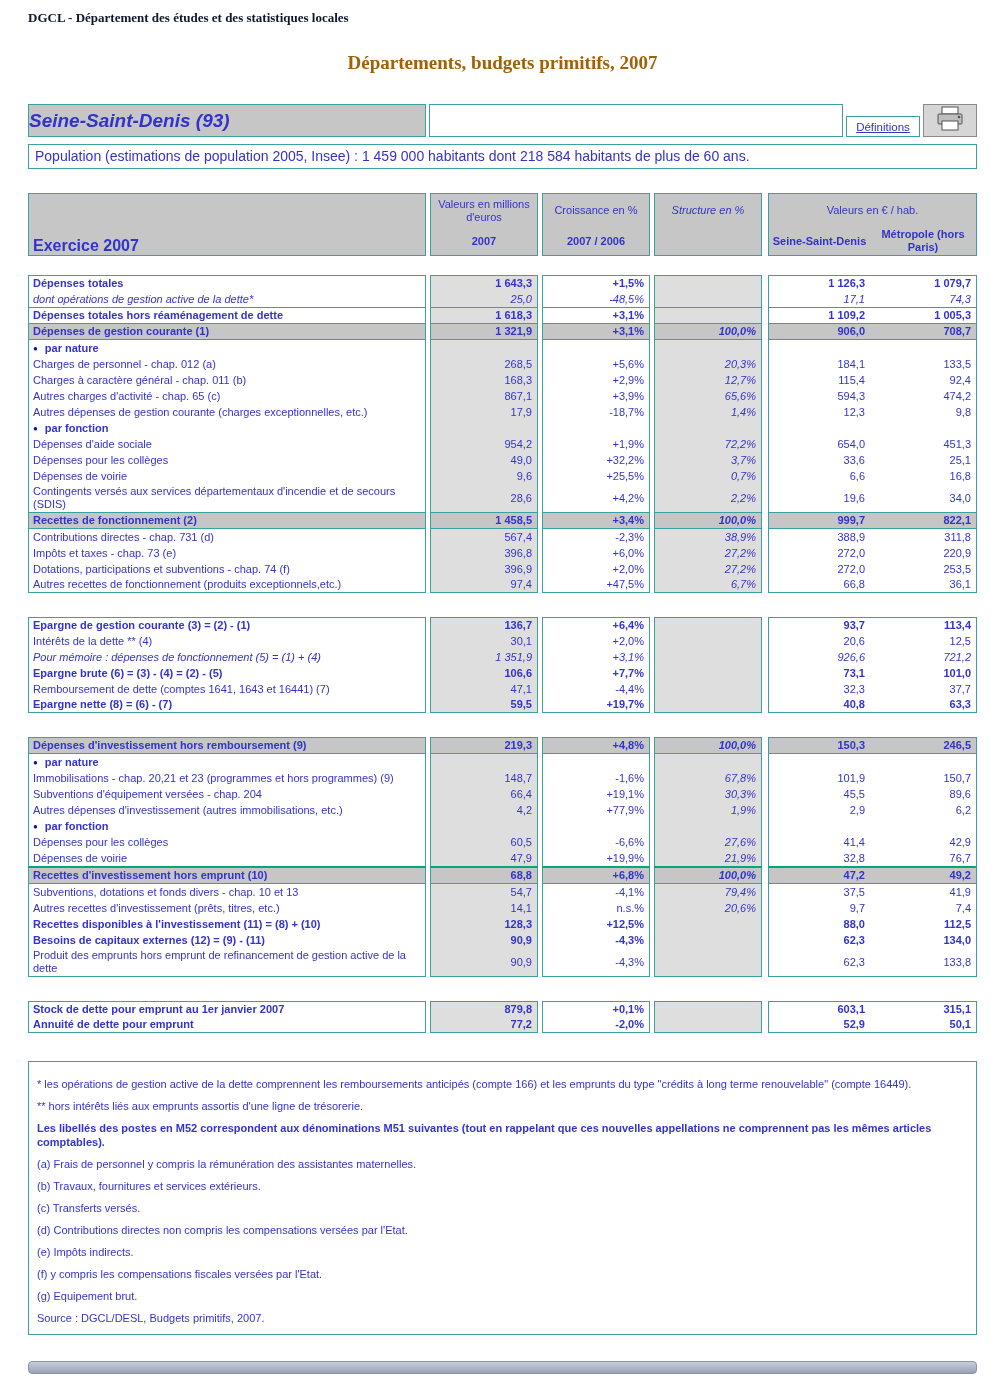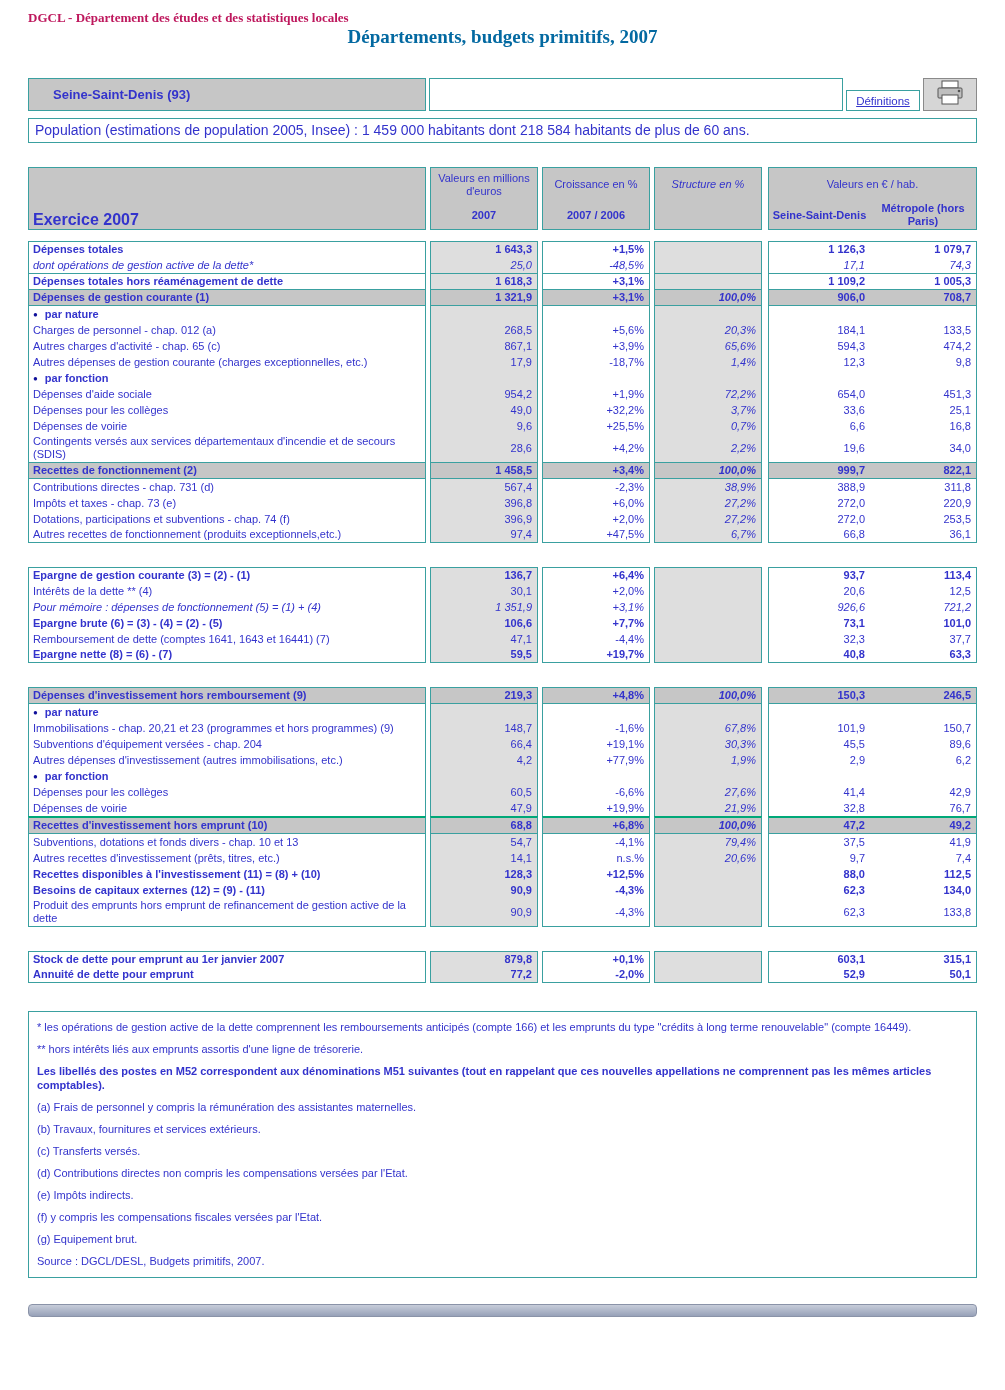--- a/index.html
+++ b/index.html
@@ -10,26 +10,26 @@
     --green:#00a878;
   }
   *{box-sizing:border-box;}
   html,body{margin:0;padding:0;}
   body{
     width:1005px;height:1390px;background:#fff;overflow:hidden;
     font-family:"Liberation Sans", sans-serif;
   }
   .page{padding:10px 28px 0 28px;}
 
-  .agency{font-family:"Liberation Serif",serif;font-weight:700;font-size:13px;color:#be185d;}
-  .title{font-family:"Liberation Serif",serif;font-weight:700;font-size:19px;color:#0369a1;text-align:center;}
+  .agency{font-family:"Liberation Serif",serif;font-weight:700;font-size:13px;color:#0f172a;}
+  .title{font-family:"Liberation Serif",serif;font-weight:700;font-size:19px;color:#a16207;text-align:center;margin-top:26px;}
 
   .topbar{display:flex;gap:3px;margin-top:30px;height:33px;}
   .dept-box{width:398px;background:var(--band);border:1px solid var(--teal);color:var(--blue);
-    font-size:13px;font-weight:700;display:flex;align-items:center;padding-left:24px;}
+    font-size:19px;font-weight:700;display:flex;align-items:center;padding-left:0;font-style:italic;}
   .mid-box{flex:1;border:1px solid var(--teal);background:#fff;}
   .def-box{width:74px;border:1px solid var(--teal);display:flex;align-items:center;justify-content:center;background:#fff;margin-top:12px;}
   .def-link{color:var(--blue);font-size:11.5px;text-decoration:underline;cursor:pointer;}
   .print-box{width:54px;border:1px solid #8a8a8a;background:#d6d6d6;display:flex;align-items:center;justify-content:center;cursor:pointer;}
 
   .pop-box{margin-top:7px;border:1px solid var(--teal);color:var(--blue);font-size:14px;padding:3px 6px 4px;}
 
   .table-wrap{margin-top:24px;}
   .grid-row{display:grid;grid-template-columns:398px 4px 108px 4px 108px 4px 108px 6px 102px 107px;}
   .c{color:var(--blue);font-size:11px;line-height:13px;padding:1px 3px;min-height:16px;display:flex;align-items:center;}
@@ -48,32 +48,32 @@
   .grid-row.line-top .c:not(.gap){border-top:1px solid var(--teal);}
   .grid-row.hdr .c:not(.gap){background:var(--band);border-top:1px solid var(--teal);border-bottom:1px solid var(--teal);font-weight:700;}
   .grid-row.green-top .c:not(.gap){border-top:2px solid var(--green);text-align:center;}
 
   .row-bold .c{font-weight:700;}
   .row-italic .c{font-style:italic;}
   .row-bullet .label{font-weight:700;}
   .bullet{font-size:8px;margin-right:7px;color:#10109a;}
 
   #sections > .section{margin-top:24px;}
-  #sections > .section:first-child{margin-top:11px;}
+  #sections > .section:first-child{margin-top:19px;}
 
   .hband{background:var(--band) !important;}
   .hc{justify-content:center;text-align:center;}
   .sub{font-weight:700;}
   .head-band .first .c{min-height:34px;}
   .head-band .last .c{min-height:29px;}
   .exercice{font-size:16px;font-weight:700;align-items:flex-end;padding-bottom:3px;}
 
   .fn-box{margin-top:28px;border:1px solid var(--teal);padding:7px 8px 9px;}
   .fn-line{color:var(--blue);font-size:11px;line-height:14px;margin-top:8px;}
-  .fn-line:first-child{margin-top:1px;}
+  .fn-line:first-child{margin-top:8px;}
   .fn-bold{font-weight:700;}
 
   .footer-bar{margin-top:26px;height:13px;border-radius:4px;
     background:linear-gradient(to bottom,#c7cdda,#97a1b8);border:1px solid #8a93a8;}
 </style>
 </head>
 <body>
 
 <div class="page">
 
@@ -200,20 +200,32 @@
             <div class="c num g-mil">268,5</div>
             <div class="c gap"></div>
             <div class="c num g-gro">+5,6%</div>
             <div class="c gap"></div>
             <div class="c num g-str">20,3%</div>
             <div class="c gap"></div>
             <div class="c num g-ssd">184,1</div>
             <div class="c num g-met">133,5</div>
           </div>
           <div class="grid-row">
+            <div class="c label">Charges à caractère général - chap. 011 (b)</div>
+            <div class="c gap"></div>
+            <div class="c num g-mil">168,3</div>
+            <div class="c gap"></div>
+            <div class="c num g-gro">+2,9%</div>
+            <div class="c gap"></div>
+            <div class="c num g-str">12,7%</div>
+            <div class="c gap"></div>
+            <div class="c num g-ssd">115,4</div>
+            <div class="c num g-met">92,4</div>
+          </div>
+          <div class="grid-row">
             <div class="c label">Autres charges d'activité - chap. 65 (c)</div>
             <div class="c gap"></div>
             <div class="c num g-mil">867,1</div>
             <div class="c gap"></div>
             <div class="c num g-gro">+3,9%</div>
             <div class="c gap"></div>
             <div class="c num g-str">65,6%</div>
             <div class="c gap"></div>
             <div class="c num g-ssd">594,3</div>
             <div class="c num g-met">474,2</div>

